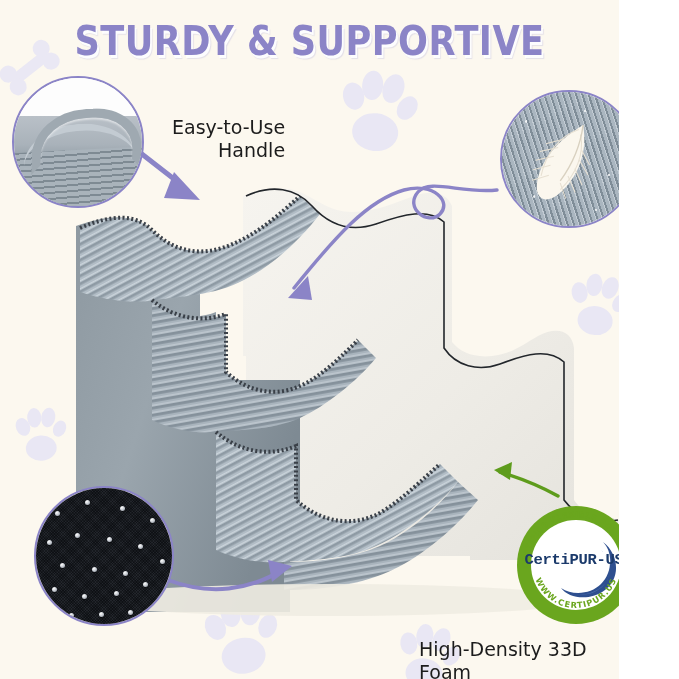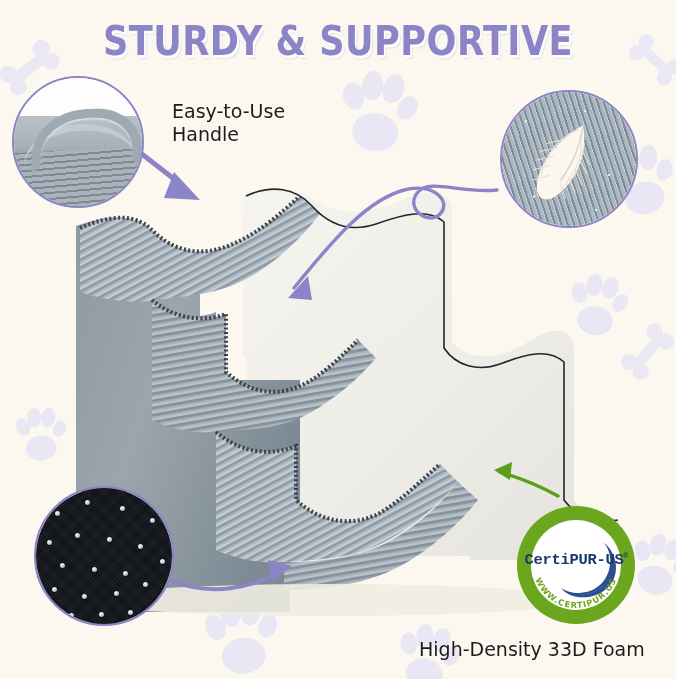--- a/index.html
+++ b/index.html
@@ -2,21 +2,21 @@
 <html><head>
 <meta charset="utf-8">
 <style>
   html, body {
     margin: 0; padding: 0;
     width: 679px; height: 679px;
     overflow: hidden;
   }
   #stage {
     position: relative;
-    width: 676px; height: 679px;
+    width: 619px; height: 679px;
     background: #fcf8ef;
     font-family: "Liberation Sans", sans-serif;
     overflow: hidden;
   }
 
   
   .bg-layer { position: absolute; inset: 0; pointer-events: none; }
 
   
   #title {
@@ -430,20 +430,20 @@
       </text>
       <text font-family="DejaVu Sans, sans-serif" font-size="8.2" font-weight="bold" fill="#6aa61e" letter-spacing="1">
         <textPath href="#arcBot" startOffset="50%" text-anchor="middle">WWW.CERTIPUR.US</textPath>
       </text>
     </svg>
     <div class="cp-word">
       <span>CertiPUR-US</span><sup>®</sup>
     </div>
   </div>
 
-  <div class="label" style="left:172px; top:100px;">Easy-to-Use
+  <div class="label" style="left:172px; top:116px;text-align:right;">Easy-to-Use
 Handle</div>
 
 
 
   <div class="label" style="left:419px; top:630px;margin-top:8px;">High-Density 33D Foam</div>
 
 </div>
 
 </body></html>

